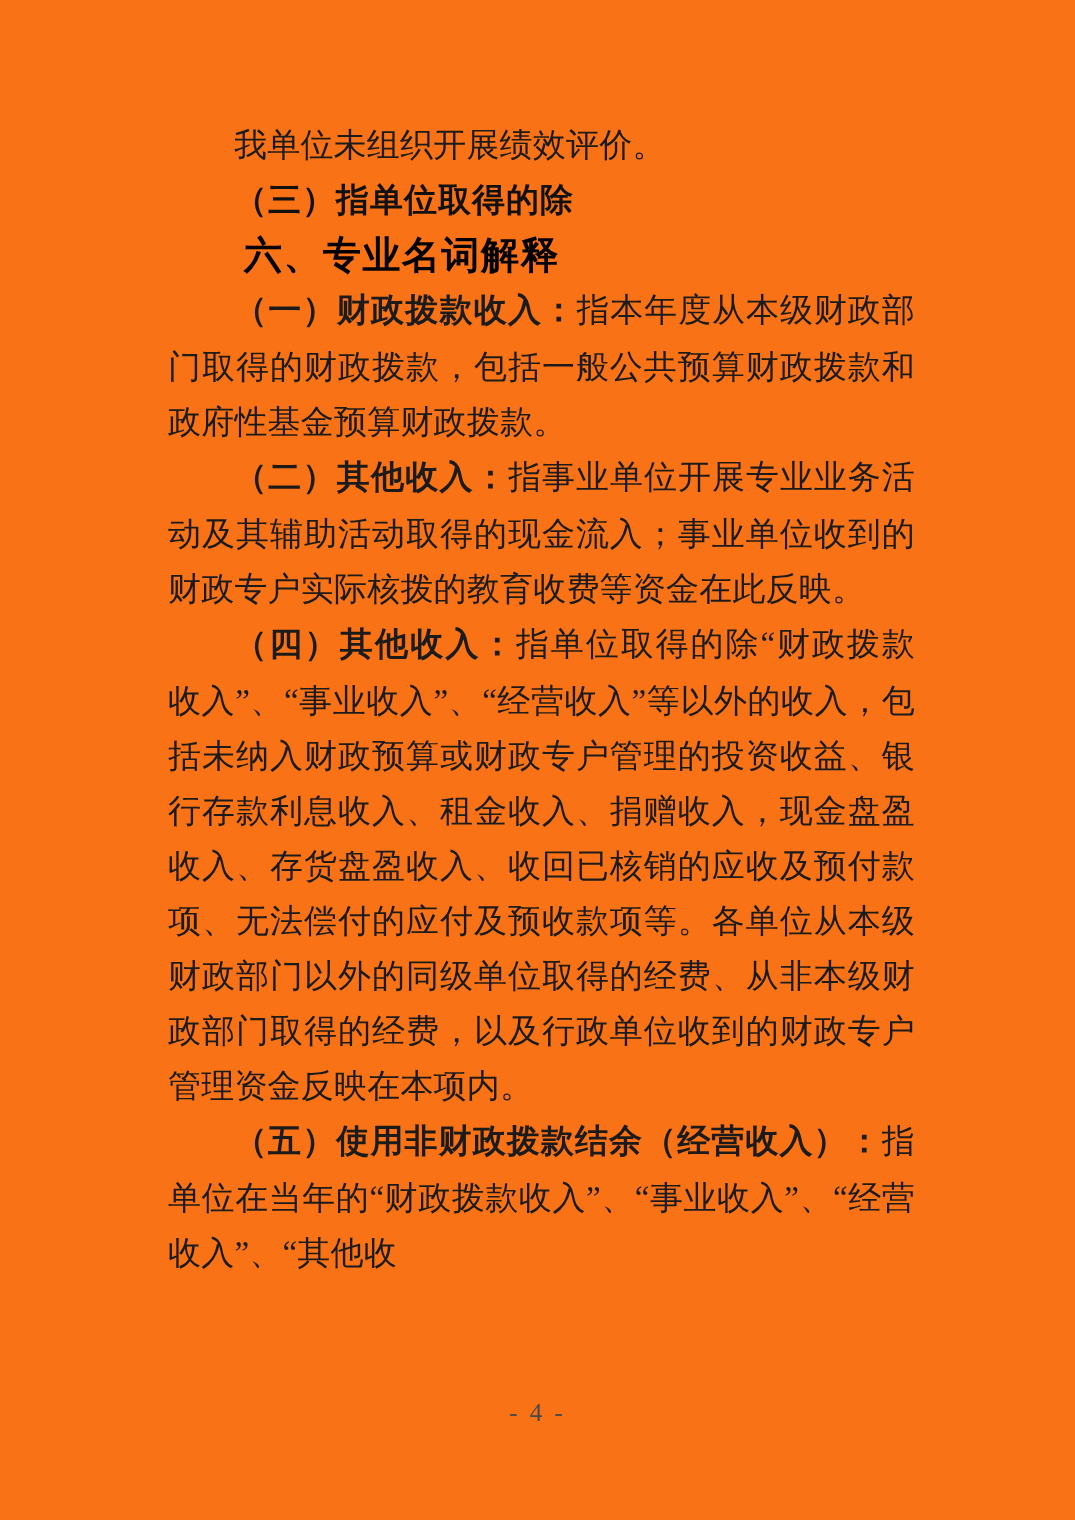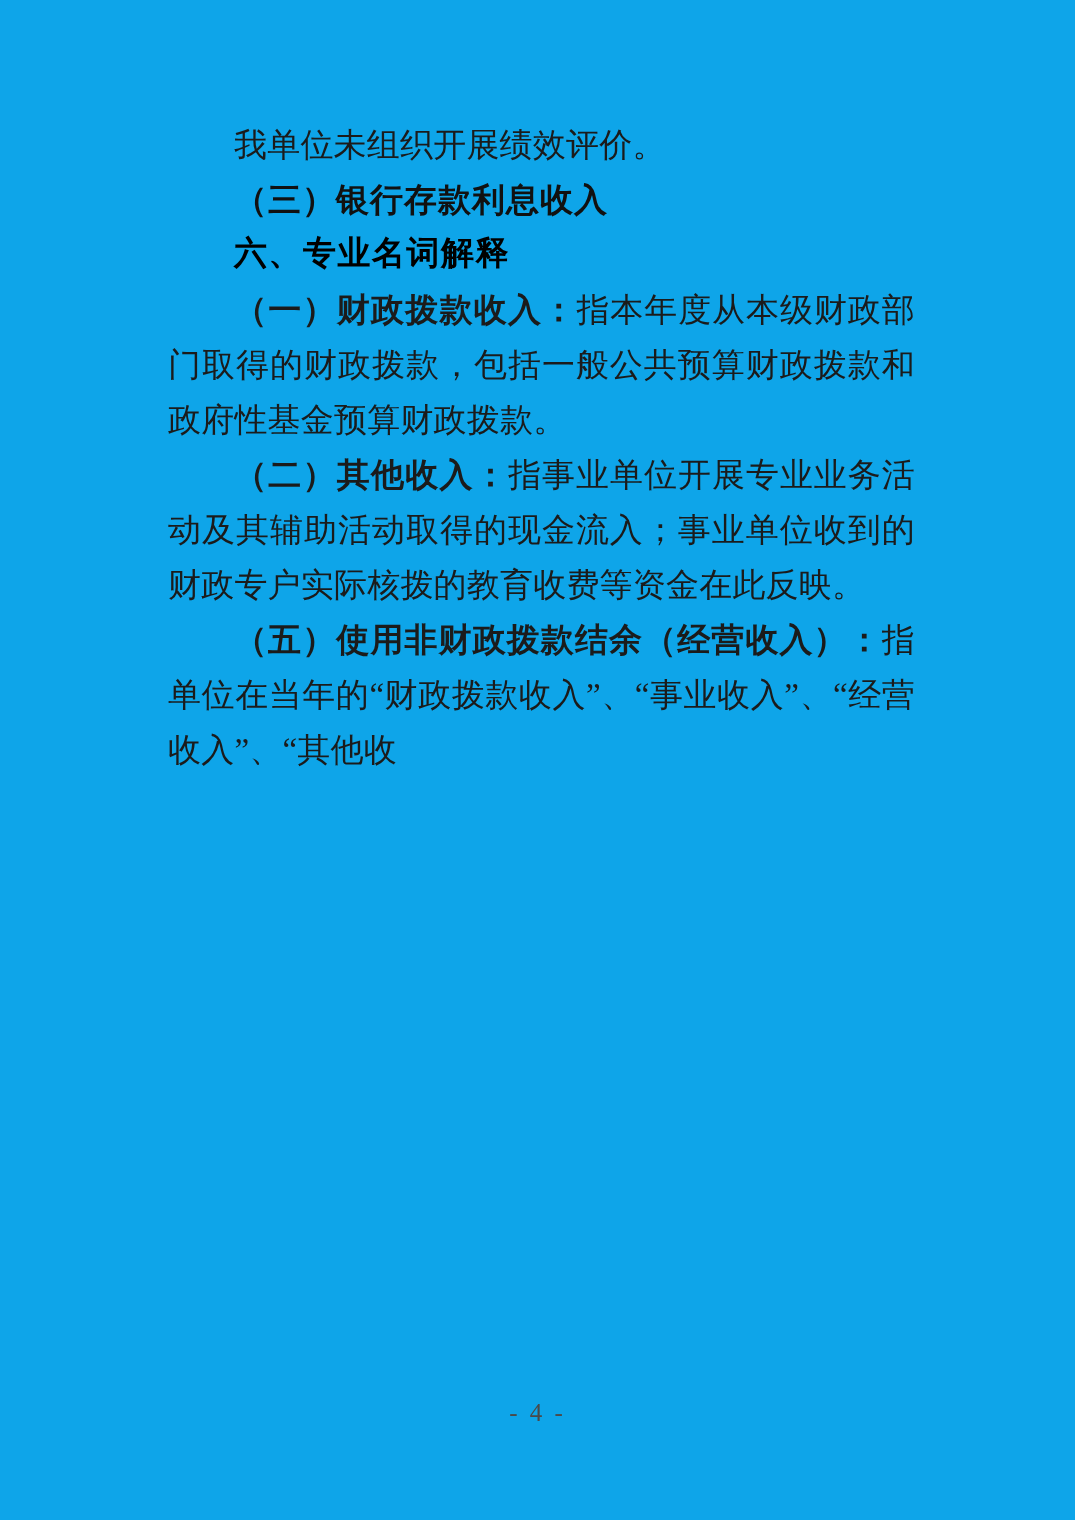--- a/index.html
+++ b/index.html
@@ -8,21 +8,21 @@
     padding: 0;
     background: #ffffff;
   }
   body {
     font-family: "DejaVu Serif", serif;
   }
   .page {
     position: relative;
     width: 1075px;
     height: 1520px;
-    background: #0ea5e9;
+    background: #f97316;
     margin: 0 auto;
     overflow: hidden;
     box-sizing: border-box;
   }
 
   
   .content {
     position: absolute;
     left: 168px;
     top: 118px;
@@ -43,47 +43,47 @@
   }
 
   
   .para.indent {
     text-indent: 2em;
   }
 
   
   .lbl {
     font-weight: 700;
-    font-family: Liberation Serif, serif;
+    font-family: Liberation Mono, monospace;
     letter-spacing: 0.5px;
     margin-top: 48px;
   }
 
   
   .subheading {
     margin: 0;
     font-size: 33px;
     line-height: 55px;
     color: #111111;
     font-weight: 700;
     text-indent: 2em;
     letter-spacing: 1px;
     font-family: "Liberation Serif", "DejaVu Serif", serif;
   }
 
   
   .heading {
     margin: 0;
-    font-size: 33px;
+    font-size: 38px;
     line-height: 55px;
     color: #000000;
     font-weight: 700;
     text-indent: 2em;
     letter-spacing: 1.5px;
-    font-family: Liberation Mono, monospace;
+    font-family: Liberation Sans, sans-serif;
   }
 
   
   .gap-sm { height: 0px; }
 
   
   .footer {
     position: absolute;
     left: 0;
     right: 0;
@@ -100,30 +100,31 @@
 <body>
 
 <div class="page">
 
   <div class="content">
 
     <p class="para indent">我单位未组织开展绩效评价。</p>
 
     <div class="gap-sm"></div>
 
-    <p class="subheading">（三）银行存款利息收入</p>
+    <p class="subheading">（三）指单位取得的除</p>
 
 
     <p class="heading">六、专业名词解释</p>
 
     <p class="para indent"><span class="lbl">（一）财政拨款收入：</span><span>指本年度从本级财政部门取得的财政拨款，包括一般公共预算财政拨款和政府性基金预算财政拨款。</span></p>
 
     <p class="para indent"><span class="lbl">（二）其他收入：</span><span>指事业单位开展专业业务活动及其辅助活动取得的现金流入；事业单位收到的财政专户实际核拨的教育收费等资金在此反映。</span></p>
 
 
+    <p class="para indent"><span class="lbl">（四）其他收入：</span><span>指单位取得的除“财政拨款收入”、“事业收入”、“经营收入”等以外的收入，包括未纳入财政预算或财政专户管理的投资收益、银行存款利息收入、租金收入、捐赠收入，现金盘盈收入、存货盘盈收入、收回已核销的应收及预付款项、无法偿付的应付及预收款项等。各单位从本级财政部门以外的同级单位取得的经费、从非本级财政部门取得的经费，以及行政单位收到的财政专户管理资金反映在本项内。</span></p>
 
     <p class="para indent"><span class="lbl">（五）使用非财政拨款结余（经营收入）：</span><span>指单位在当年的“财政拨款收入”、“事业收入”、“经营收入”、“其他收</span></p>
 
   </div>
 
   <div class="footer">- 4 -</div>
 
 </div>
 
 </body></html>

